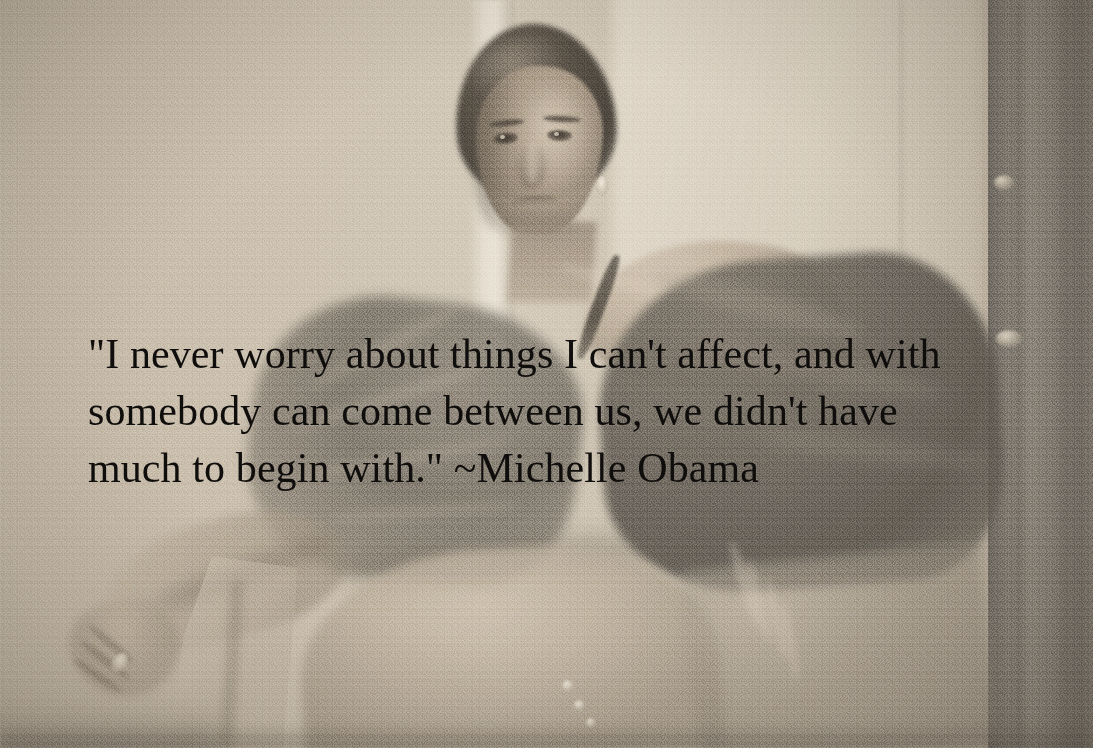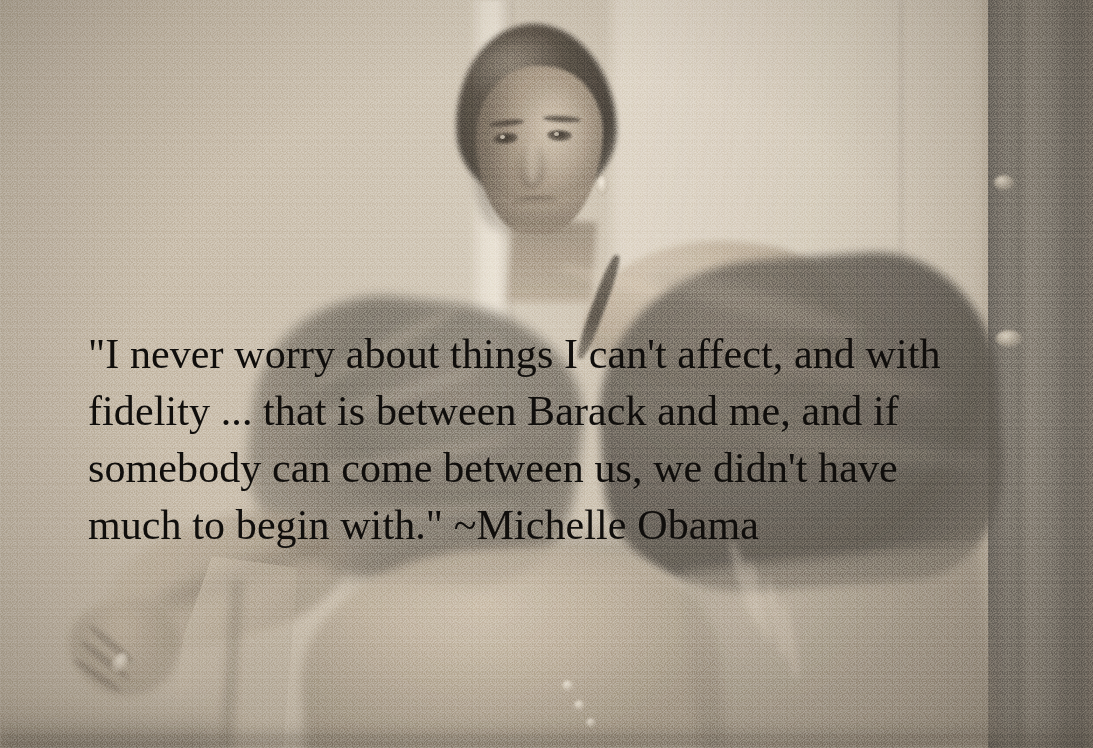--- a/index.html
+++ b/index.html
@@ -567,18 +567,17 @@
   <div class="layer" id="bottom-dark-strip"></div>
 
   <div class="layer" id="sepia-wash"></div>
   <div class="layer" id="warm-overlay"></div>
   <div class="layer" id="grain"></div>
   <div class="layer" id="grain2"></div>
   <div class="layer" id="vignette"></div>
 
   <div id="quote-block">
     <div class="quote-line">"I never worry about things I can't affect, and with</div>
-    <div class="quote-line">fidelity ... that is between Barack and me, and if</div>
     <div class="quote-line">somebody can come between us, we didn't have</div>
     <div class="quote-line">much to begin with." ~Michelle Obama</div>
   </div>
 
 </div>
 
 </body></html>

